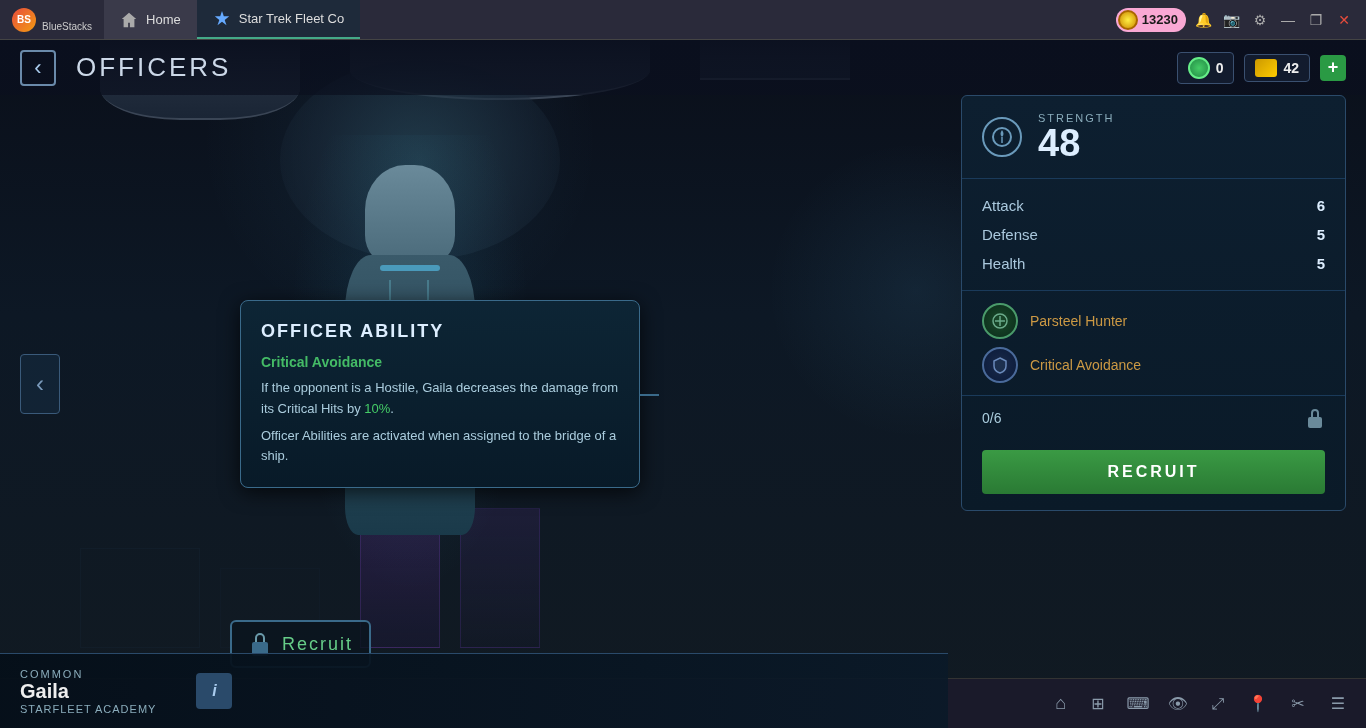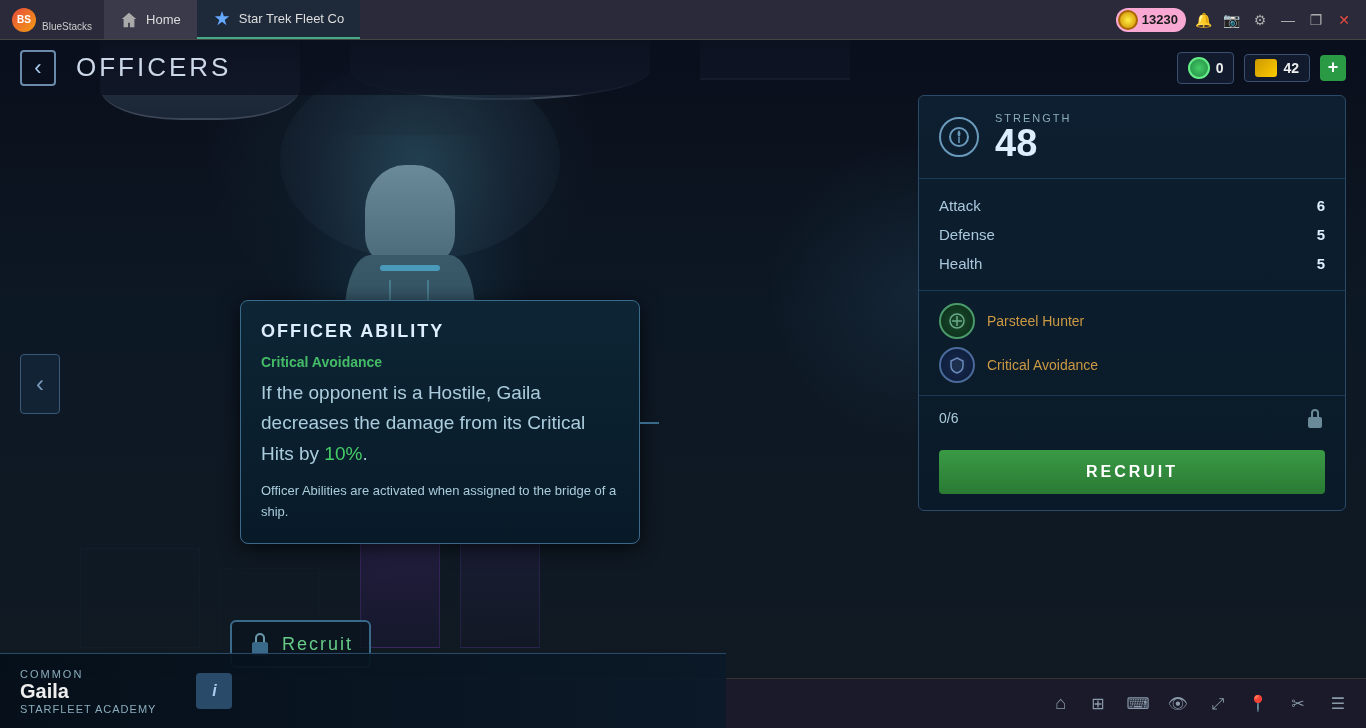--- a/index.html
+++ b/index.html
@@ -253,21 +253,21 @@
       color: #66cc88;
       font-size: 18px;
       letter-spacing: 2px;
     }
 
     
     #officer-info-bar {
       position: absolute;
       bottom: 0;
       left: 0;
-      width: 726px;
+      width: 948px;
       height: 75px;
       background: linear-gradient(90deg, rgba(5,15,25,0.95) 0%, rgba(10,25,40,0.9) 100%);
       border-top: 1px solid #2a4a6a;
       display: flex;
       align-items: center;
       padding: 0 20px;
       gap: 20px;
       z-index: 15;
     }
     #officer-rarity {
@@ -297,21 +297,21 @@
       font-size: 16px;
       font-weight: bold;
       font-style: italic;
     }
 
     
     #stats-panel {
       position: absolute;
       top: 55px;
       right: 20px;
-      width: 428px;
+      width: 385px;
       background: linear-gradient(180deg, #0d1f30 0%, #0a1a28 100%);
       border: 1px solid #2a4a6a;
       border-radius: 6px;
       z-index: 20;
       overflow: hidden;
     }
     #strength-section {
       padding: 16px 20px;
       border-bottom: 1px solid #1a3a5a;
       display: flex;
@@ -438,23 +438,23 @@
       margin-bottom: 12px;
     }
     #popup-ability-name {
       color: #44bb66;
       font-size: 14px;
       font-weight: bold;
       margin-bottom: 8px;
     }
     #popup-description {
       color: #aaccdd;
-      font-size: 19px;
+      font-size: 13px;
       line-height: 1.6;
-      margin-bottom: 12px;
+      margin-bottom: 6px;
     }
     .highlight-green {
       color: #44cc66;
     }
     #popup-note {
       color: #aaccdd;
       font-size: 13px;
       line-height: 1.6;
     }
     #popup-connector {

